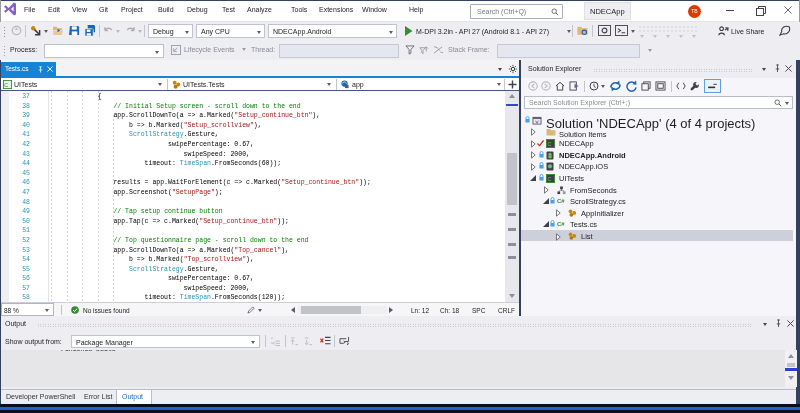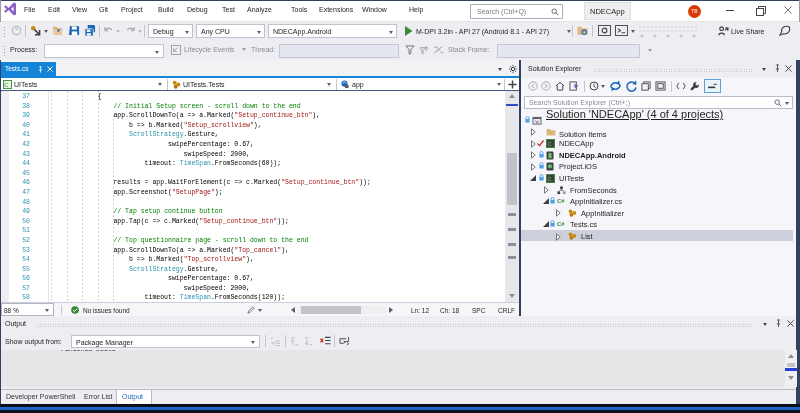--- a/index.html
+++ b/index.html
@@ -411,21 +411,21 @@
           <rect x="0.4" y="3" width="4.2" height="3.6" rx="0.5" fill="#4BA0E8"></rect>
         </svg>
       </span>
       <span class="abs icw" style="left:11px;top:55.5px;">
         <svg width="10" height="9" viewBox="0 0 11 10">
           <rect x="1" y="1.5" width="9" height="7.5" fill="#E8E8EC" stroke="#5B5B66" stroke-width="1"></rect>
           <rect x="1" y="1.5" width="9" height="1.8" fill="#5B5B66"></rect>
           <path d="M3 4.5 L5.5 8.6 L8 4.5 L5.5 6.6z" fill="#7B52AB"></path>
         </svg>
       </span>
-      <span class="abs" style="left:25px;top:48px;font-size:11px;color:#1E1E1E;text-decoration:underline;">Solution 'NDECApp' (4 of 4 projects)</span>
+      <span class="abs" style="left:25px;top:56px;font-size:13px;color:#1E1E1E;">Solution 'NDECApp' (4 of 4 projects)</span>
       <span class="abs icw" style="left:10px;top:68.1px;">
         <svg width="5" height="8" viewBox="0 0 5 8">
           <path d="M0.5 0.8 L4.2 4 L0.5 7.2 Z" fill="#FDFDFD" stroke="#65656E" stroke-width="0.9"></path>
         </svg>
       </span>
       <span class="abs icw" style="left:25px;top:67.6px;">
         <svg width="10" height="8" viewBox="0 0 11 9">
           <path d="M0.5 1 h4 l1 1.5 h5 v6 h-10z" fill="#DCB67A"></path>
         </svg>
       </span>
@@ -474,21 +474,21 @@
           <path d="M1 3 v-1 a1.5 1.5 0 0 1 3 0 v1" fill="none" stroke="#4BA0E8" stroke-width="0.9"></path>
           <rect x="0.4" y="3" width="4.2" height="3.6" rx="0.5" fill="#4BA0E8"></rect>
         </svg>
       </span>
       <span class="abs icw" style="left:25px;top:102.4px;">
         <svg width="8" height="9" viewBox="0 0 8 9">
           <rect x="0.5" y="0.5" width="7" height="8" rx="1" fill="#3F3F46"></rect>
           <circle cx="4" cy="4.3" r="2.1" fill="#6BBE6B"></circle>
         </svg>
       </span>
-      <span class="abs" style="left:38px;top:102.4px;font-size:7.5px;color:#1E1E1E;">Project.iOS</span>
+      <span class="abs" style="left:38px;top:102.4px;font-size:7.5px;color:#1E1E1E;">NDECApp.iOS</span>
       <div class="abs" style="left:9px;top:115px;width:0;height:0;border-left:6px solid transparent;border-bottom:6px solid #3F3F46;"></div>
       <span class="abs icw" style="left:18px;top:114px;">
         <svg width="5" height="7" viewBox="0 0 5 7">
           <path d="M1 3 v-1 a1.5 1.5 0 0 1 3 0 v1" fill="none" stroke="#4BA0E8" stroke-width="0.9"></path>
           <rect x="0.4" y="3" width="4.2" height="3.6" rx="0.5" fill="#4BA0E8"></rect>
         </svg>
       </span>
       <span class="abs icw" style="left:25px;top:114px;">
         <svg width="9" height="9" viewBox="0 0 9 9">
           <rect x="0.5" y="0.5" width="8" height="8" fill="#3F3F46" stroke="#388A34" stroke-width="1"></rect>
@@ -515,21 +515,21 @@
         <svg width="5" height="7" viewBox="0 0 5 7">
           <path d="M1 3 v-1 a1.5 1.5 0 0 1 3 0 v1" fill="none" stroke="#4BA0E8" stroke-width="0.9"></path>
           <rect x="0.4" y="3" width="4.2" height="3.6" rx="0.5" fill="#4BA0E8"></rect>
         </svg>
       </span>
       <span class="abs icw" style="left:36px;top:137.2px;">
         <svg width="10" height="8" viewBox="0 0 11 8">
           <text x="0" y="6.5" font-size="6.5" font-weight="bold" fill="#388A34" font-family="Liberation Sans">C#</text>
         </svg>
       </span>
-      <span class="abs" style="left:49px;top:137.2px;font-size:7.5px;color:#1E1E1E;">AppInitializer.cs</span>
+      <span class="abs" style="left:49px;top:137.2px;font-size:7.5px;color:#1E1E1E;">ScrollStrategy.cs</span>
       <span class="abs icw" style="left:35px;top:149.3px;">
         <svg width="5" height="8" viewBox="0 0 5 8">
           <path d="M0.5 0.8 L4.2 4 L0.5 7.2 Z" fill="#FDFDFD" stroke="#65656E" stroke-width="0.9"></path>
         </svg>
       </span>
       <span class="abs icw" style="left:47px;top:148.8px;">
         <svg width="9" height="8" viewBox="0 0 10 9">
           <circle cx="2.8" cy="2.6" r="2.1" fill="#C8860C"></circle>
           <circle cx="7" cy="4.4" r="2.1" fill="#C8860C"></circle>
           <circle cx="3.7" cy="6.6" r="2.1" fill="#B8770B"></circle>

